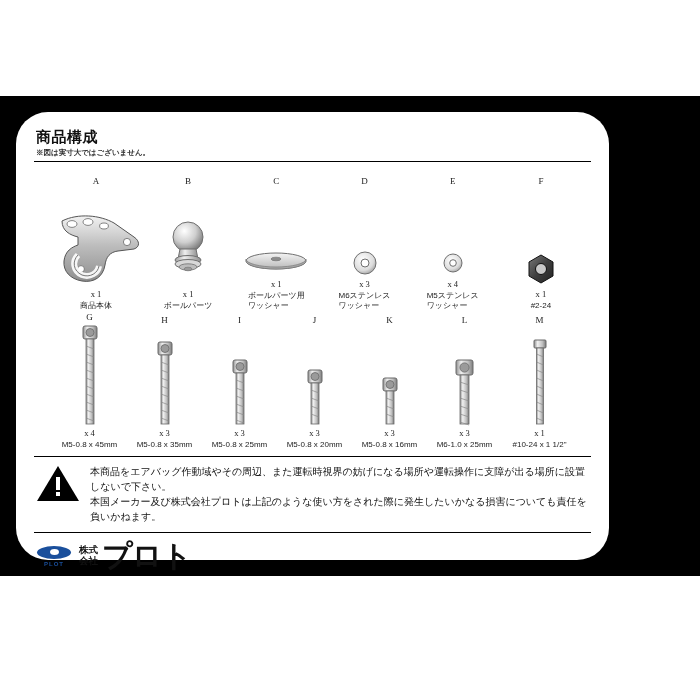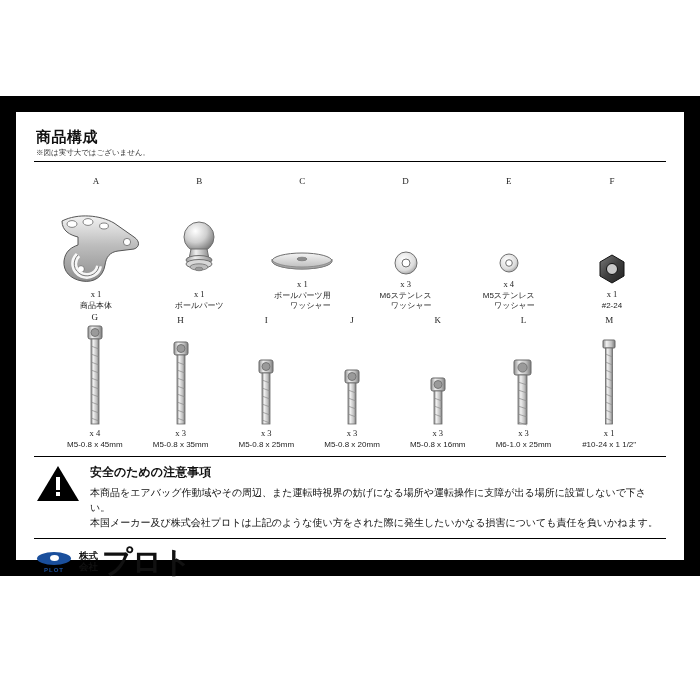--- a/index.html
+++ b/index.html
@@ -25,37 +25,39 @@
     left: 0;
     top: 96px;
     width: 700px;
     height: 480px;
     background: #000000;
   }
   #sheet {
     position: absolute;
     left: 16px;
     top: 112px;
-    width: 668px;
+    width: 593px;
     height: 448px;
     background: #ffffff;
     box-sizing: border-box;
     padding: 14px 18px 24px 18px;
+    border-radius: 32px;
   }
   .title {
     font-size: 15px;
     font-weight: bold;
     color: #111;
     letter-spacing: 0.5px;
     margin: 2px 0 1px 2px;
   }
   .subnote {
     font-size: 7.5px;
     color: #333;
     margin: 0 0 2px 2px;
+    font-weight: bold;
   }
   .rule {
     height: 1px;
     background: #000;
     margin: 3px 0 0 0;
   }
 
   
   .row {
     display: flex;
@@ -96,21 +98,21 @@
   }
   .qty {
     font-size: 8.5px;
     color: #222;
     margin-top: 0;
     font-family: "Liberation Serif", serif;
   }
   .pname {
     font-size: 8px;
     color: #222;
-    text-align: right;
+    text-align: left;
     line-height: 1.25;
     margin-top: 2px;
     white-space: pre-line;
   }
 
   
   #warn {
     margin-top: 6px;
     border-top: 1px solid #000;
     padding-top: 7px;
@@ -520,21 +522,20 @@
 
     <div id="warn">
       <div class="warn-tri">
         <svg width="44" height="38" viewBox="0 0 44 38">
           <polygon points="22,2 43,37 1,37" fill="#000000"></polygon>
           <rect x="20" y="13" width="4" height="13" fill="#ffffff"></rect>
           <rect x="20" y="28" width="4" height="4" fill="#ffffff"></rect>
         </svg>
       </div>
       <div class="warn-body">
-        <div class="warn-title">安全のための注意事項</div>
         <div class="warn-text" style="white-space:pre-line;">本商品をエアバッグ作動域やその周辺、また運転時視界の妨げになる場所や運転操作に支障が出る場所に設置しないで下さい。
 本国メーカー及び株式会社プロトは上記のような使い方をされた際に発生したいかなる損害についても責任を負いかねます。</div>
       </div>
     </div>
 
     <div id="footer">
       <div class="logo-wrap">
         <div class="logo-mark">
           <div class="logo-oval"></div>
           <div class="logo-plot">PLOT</div>

